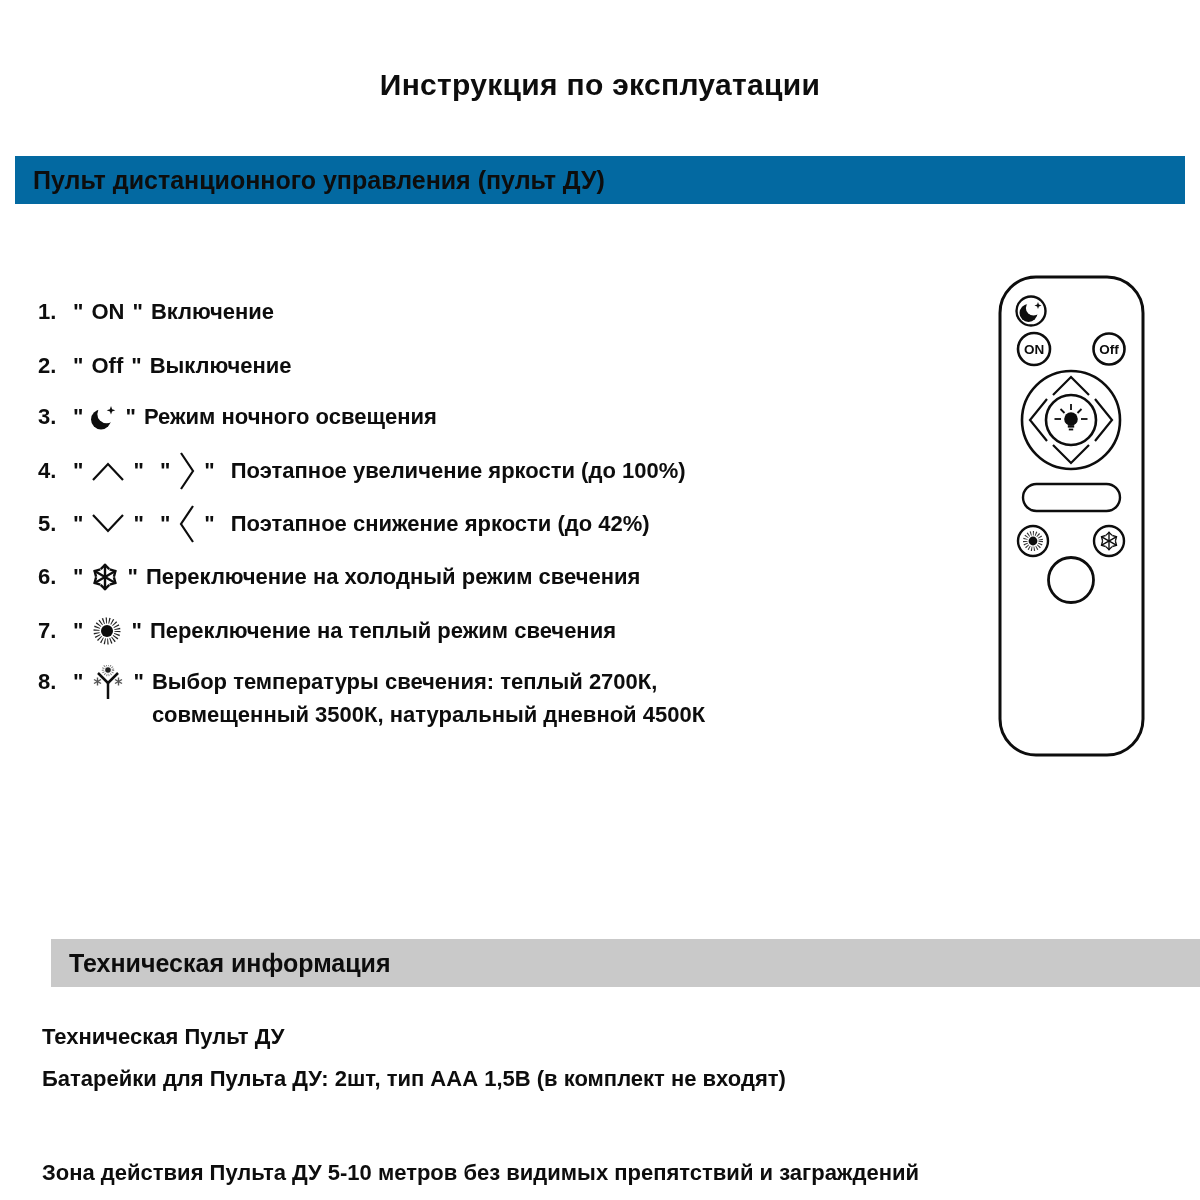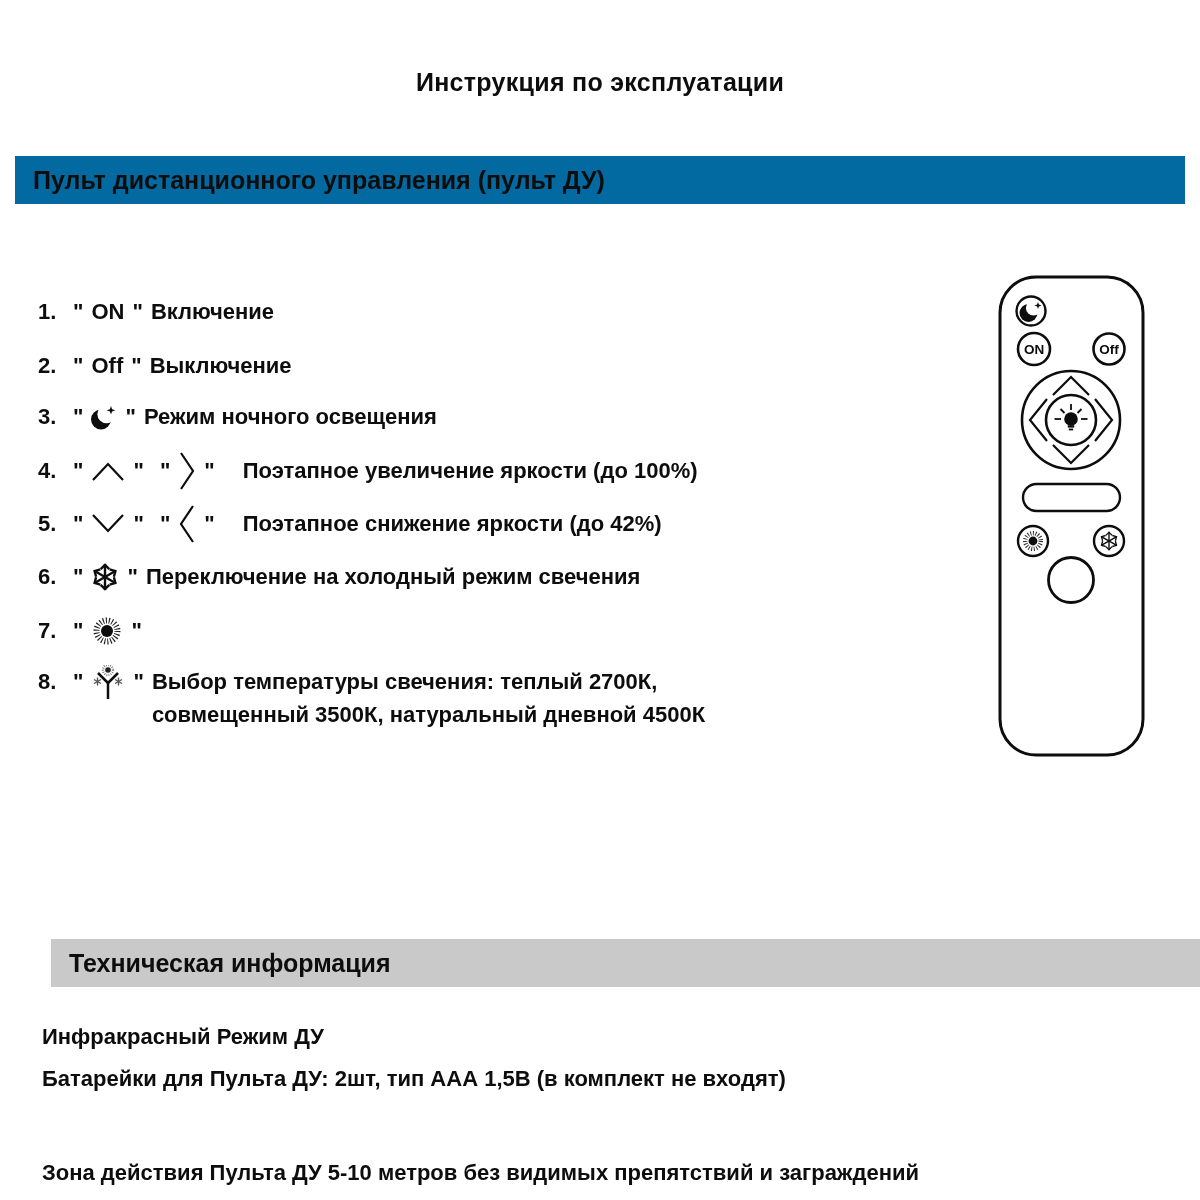--- a/index.html
+++ b/index.html
@@ -1,30 +1,30 @@
 <!DOCTYPE html>
 <html><head>
 <meta charset="utf-8">
 <style>
   html,body{margin:0;padding:0;background:#ffffff;}
   .page{position:relative;width:1200px;height:1200px;background:#fff;overflow:hidden;
         font-family:"Liberation Sans",sans-serif;color:#0d0d0d;}
   .title{position:absolute;top:68px;left:0;width:100%;text-align:center;
-         font-size:25px;font-weight:700;letter-spacing:.3px;}
+         font-size:30px;font-weight:700;letter-spacing:.3px;}
   .bar{position:absolute;left:15px;width:1170px;height:48px;background:#c9c9c9;
        display:flex;align-items:center;box-sizing:border-box;padding-left:18px;
        font-size:25px;font-weight:700;}
   #bar-remote{top:156px;}
   #bar-tech{top:939px;margin-left:36px;}
   .item{position:absolute;left:38px;height:46px;display:flex;align-items:center;
         gap:8px;font-size:22px;font-weight:700;white-space:nowrap;}
   .item .num{width:27px;flex:none;}
   .item svg{flex:none;display:block;}
   .gap-q{margin-left:8px;}
-  .gap-desc{margin-left:20px;}
+  .gap-desc{margin-left:8px;}
   #item-1{top:289px;} #item-2{top:343px;} #item-3{top:394px;} #item-4{top:448px;}
   #item-5{top:501px;} #item-6{top:554px;} #item-7{top:608px;}
   #item-8{top:665px;height:auto;align-items:flex-start;}
   #item-8 .num,#item-8 .q{line-height:33px;}
   .lines{line-height:33px;margin-left:0;}
   .tech-line{position:absolute;left:42px;font-size:22px;font-weight:700;white-space:nowrap;}
   #tech-1{top:1024px;} #tech-2{top:1066px;} #tech-3{top:1160px;}
   .remote{position:absolute;left:998px;top:275px;width:147px;height:482px;}
 </style>
 </head>
@@ -117,20 +117,21 @@
   </div>
 
   <div class="item" id="item-7">
     <span class="num">7.</span>
     <span class="q">"</span>
     <svg width="32" height="32" viewBox="0 0 32 32">
       <circle cx="16" cy="16" r="6" fill="#0d0d0d"></circle>
       <circle cx="16" cy="16" r="10.5" fill="none" stroke="#222222" stroke-width="6" stroke-dasharray="1.1 1.9"></circle>
     </svg>
     <span class="q">"</span>
+    <span class="desc">Переключение на теплый режим свечения</span>
   </div>
 
   <div class="item" id="item-8">
     <span class="num">8.</span>
     <span class="q">"</span>
     <svg width="34" height="36" viewBox="0 0 34 36">
       <g fill="none" stroke="#0d0d0d" stroke-width="2.5">
         <line x1="17" y1="34" x2="17" y2="18"></line>
         <line x1="17" y1="18" x2="7" y2="8"></line>
         <line x1="17" y1="18" x2="27" y2="8"></line>
@@ -218,17 +219,17 @@
       </g>
     </g>
 
     <circle cx="73" cy="305" r="22.5" fill="none" stroke="#0d0d0d" stroke-width="2.8"></circle>
   </svg>
 
   <div class="bar" id="bar-tech" style="background: rgb(201, 201, 201);">
     <span>Техническая информация</span>
   </div>
 
-  <div class="tech-line" id="tech-1">Инфракрасный Режим ДУ</div>
+  <div class="tech-line" id="tech-1">Техническая Пульт ДУ</div>
   <div class="tech-line" id="tech-2">Батарейки для Пульта ДУ: 2шт, тип ААА 1,5В (в комплект не входят)</div>
   <div class="tech-line" id="tech-3">Зона действия Пульта ДУ 5-10 метров без видимых препятствий и заграждений</div>
 
 </div>
 
 </body></html>

